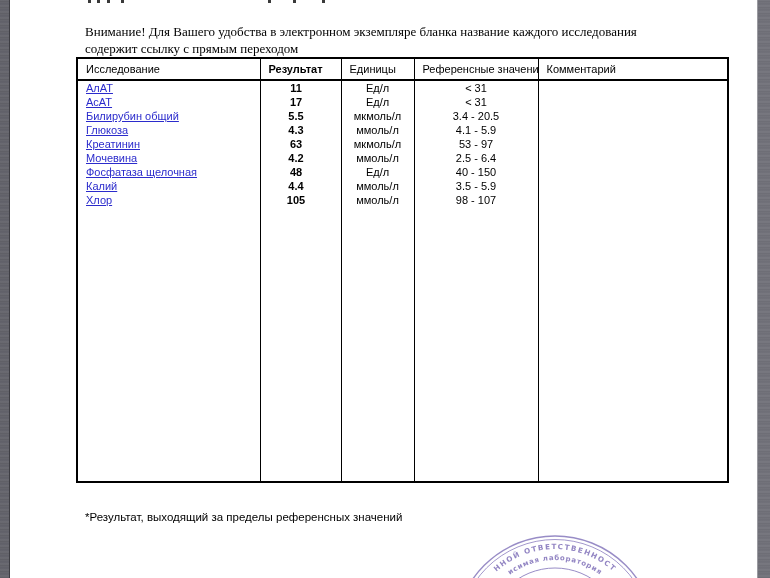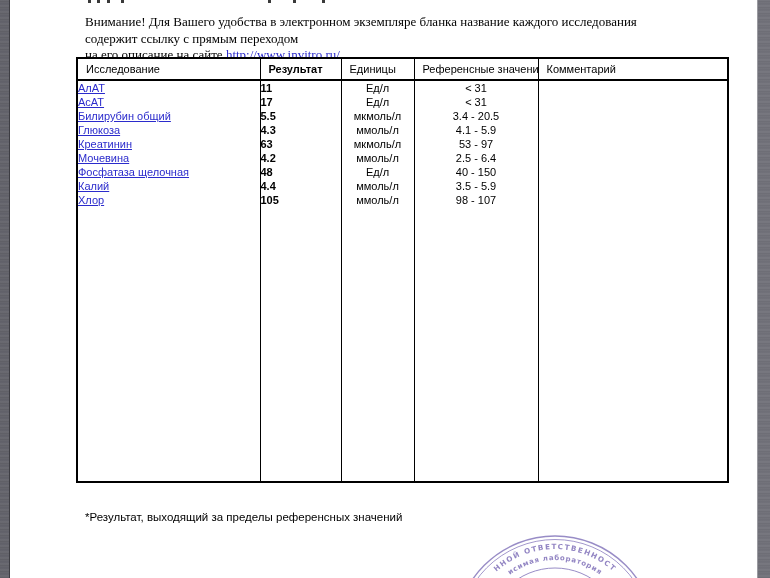--- a/index.html
+++ b/index.html
@@ -27,21 +27,21 @@
     border-left:1px solid #9a9aa0;
   }
   
   .top-frag{position:absolute;left:0;top:0;width:770px;height:4px;overflow:hidden;}
   .top-frag .dot{position:absolute;top:0;width:3px;height:3px;background:#3a3a3a;}
   .d1{left:88px;} .d2{left:97px;} .d3{left:107px;} .d4{left:121px;}
   .d5{left:268px;} .d6{left:293px;} .d7{left:322px;width:4px;}
 
   
   .notice{
-    position:absolute;left:85px;top:14px;width:600px;
+    position:absolute;left:85px;top:24px;width:600px;
     font-family:"Liberation Serif", serif;
     font-size:13px;line-height:16.5px;color:#000;
   }
   a.link{color:var(--link);text-decoration:underline;cursor:pointer;}
 
   
   table.results{
     position:absolute;left:76px;top:57px;
     width:651px;height:426px;
     border-collapse:collapse;table-layout:fixed;
@@ -54,23 +54,23 @@
   }
   table.results th:first-child, table.results td:first-child{border-left:none;}
   thead th{
     height:22px;border-bottom:2px solid #000;
     text-align:left;padding:0 0 0 8px;
     font-weight:normal;vertical-align:middle;
   }
   thead th.bold{font-weight:bold;}
   tbody tr.data-row{height:14px;}
   tbody td{padding:0;line-height:14px;vertical-align:middle;}
-  td.c-name{padding-left:0;text-align:left;}
+  td.c-name{padding-left:8px;text-align:left;}
   td.c-name a{color:var(--link);text-decoration:underline;}
-  td.c-result{text-align:left;padding-right:9px;font-weight:bold;}
+  td.c-result{text-align:center;padding-right:9px;font-weight:bold;}
   td.c-units, td.c-ref{text-align:center;}
   tr.filler-row td{height:auto;}
 
   
   .footnote{
     position:absolute;left:85px;top:511px;
     font-size:11.5px;color:#000;
   }
 
   

